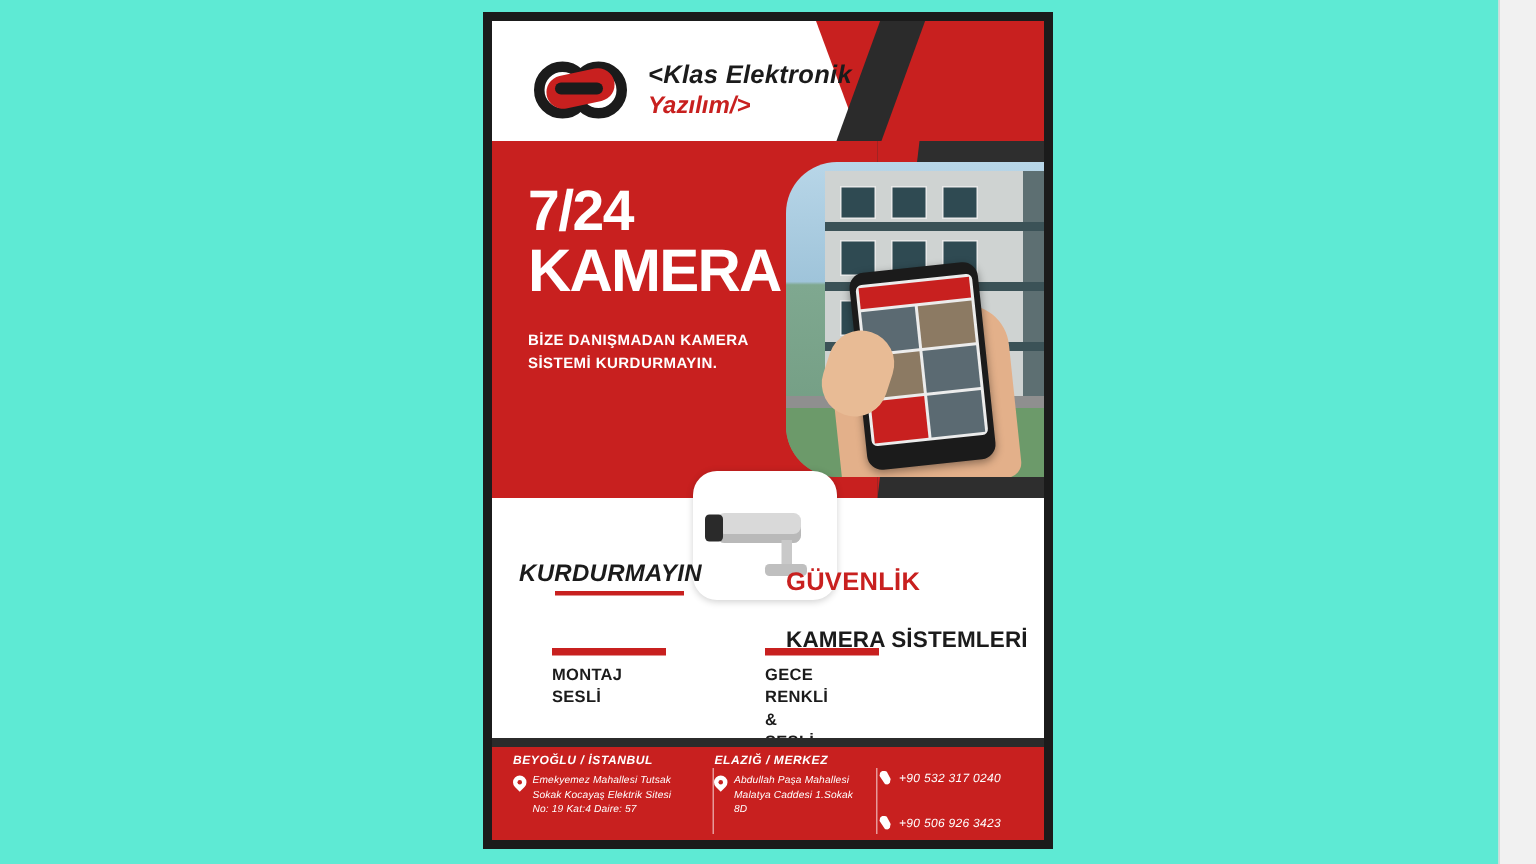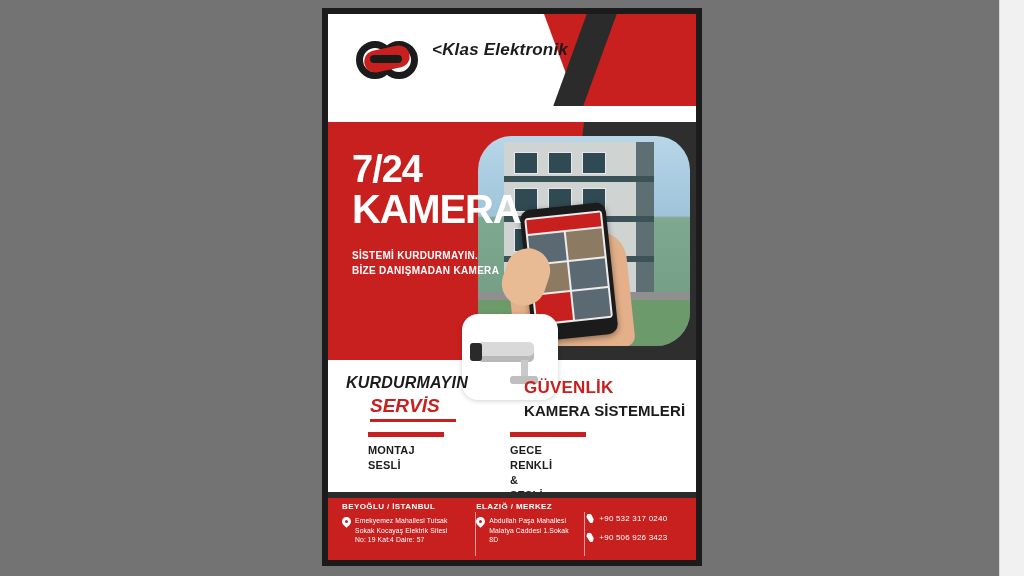--- a/index.html
+++ b/index.html
@@ -8,21 +8,21 @@
     width: 1024px;
     height: 576px;
     background: #ffffff;
     font-family: "Liberation Sans", sans-serif;
     overflow: hidden;
   }
   #root {
     position: relative;
     width: 1024px;
     height: 576px;
-    background: #737373;
+    background: #5eead4;
   }
   
   .page-edge {
     position: absolute;
     top: 0;
     right: 0;
     width: 24px;
     height: 576px;
     background: #f1f1f1;
     border-left: 1px solid #d8d8d8;
@@ -127,24 +127,25 @@
     font-size: 16px;
     font-weight: bold;
     font-style: italic;
     color: #c8201f;
     white-space: nowrap;
   }
 
   
   .hero {
     position: absolute;
-    left: 0; top: 108px;
+    left: 0; top: 80px;
     width: 100%;
     height: 238px;
     background: #2e2e2e;
+    padding-left: 46px;
   }
   .hero-red {
     position: absolute;
     left: 0; top: 0;
     width: 62%;
     height: 100%;
     background: #c8201f;
   }
   .hero-red:after {
     content:"";
@@ -342,21 +343,21 @@
     left: 196px; top: 364px;
     width: 180px;
   }
   .svc-right .l1 {
     font-size: 17px;
     font-weight: bold;
     color:#c8201f;
     letter-spacing:.2px;
   }
   .svc-right .l2 {
-    margin-top: 4px;
+    margin-top: 20px;
     font-size: 15px;
     font-weight: bold;
     color:#1b1b1b;
     letter-spacing:.1px;
   }
 
   
   .features {
     position:absolute;
     left: 18px; top: 418px;
@@ -378,20 +379,21 @@
     letter-spacing:.2px;
   }
 
   
   .footer {
     position:absolute;
     left: 0; bottom: 0;
     width: 100%;
     height: 68px;
     background:#c8201f;
+    font-style:italic;
   }
   .footer .dark-strip {
     position:absolute;
     left:0; top:0;
     width:100%;
     height:6px;
     background:#2b2b2b;
   }
   .foot-cols {
     position:absolute;
@@ -483,20 +485,21 @@
 
         <div class="logo-mark">
           <div class="ring r1"></div>
           <div class="ring r2"></div>
           <div class="swoosh"></div>
           <div class="dotline"></div>
         </div>
 
         <div class="logo-text">
           <div class="line1">&lt;Klas Elektronik</div>
+          <div class="line2">Yazılım/&gt;</div>
         </div>
       </div>
 
       <div class="hero">
         <div class="hero-red"></div>
 
         <div class="hero-photo">
           <div class="bld">
             <div class="band" style="top:34px"></div>
             <div class="band" style="top:74px"></div>
@@ -526,37 +529,36 @@
               <div class="cell"></div>
             </div>
           </div>
           <div class="finger"></div>
         </div>
 
         <div class="hero-text">
           <div class="t724">7/24</div>
           <div class="tbig">KAMERA</div>
           <div class="tsub">
+            <div>BİZE DANIŞMADAN KAMERA</div>
             <div>SİSTEMİ KURDURMAYIN.</div>
-            <div>BİZE DANIŞMADAN KAMERA</div>
           </div>
         </div>
       </div>
 
       <div class="cam-badge">
         <div class="cam">
           <div class="lens"></div>
           <div class="mount"></div>
           <div class="base"></div>
         </div>
       </div>
 
       <div class="svc-left">
         <div class="l1">KURDURMAYIN</div>
-        <div class="l2">SERVİS</div>
         <div class="underline"></div>
       </div>
 
       <div class="svc-right">
         <div class="l1">GÜVENLİK</div>
         <div class="l2">KAMERA SİSTEMLERİ</div>
       </div>
 
       <div class="features">
         <div class="feat">
@@ -602,21 +604,21 @@
                 <div>Abdullah Paşa Mahallesi</div>
                 <div>Malatya Caddesi 1.Sokak</div>
                 <div>8D</div>
               </div>
             </div>
             <div class="sep" style="right:0"></div>
           </div>
 
           <div class="foot-col c3">
             <div style="height:11px"></div>
-            <div class="foot-row" style="margin-bottom:7px">
+            <div class="foot-row" style="margin-bottom:18px">
               <div class="phone-ic"></div>
               <div class="tel">+90 532 317 0240</div>
             </div>
             <div class="foot-row">
               <div class="phone-ic"></div>
               <div class="tel">+90 506 926 3423</div>
             </div>
           </div>
 
         </div>

